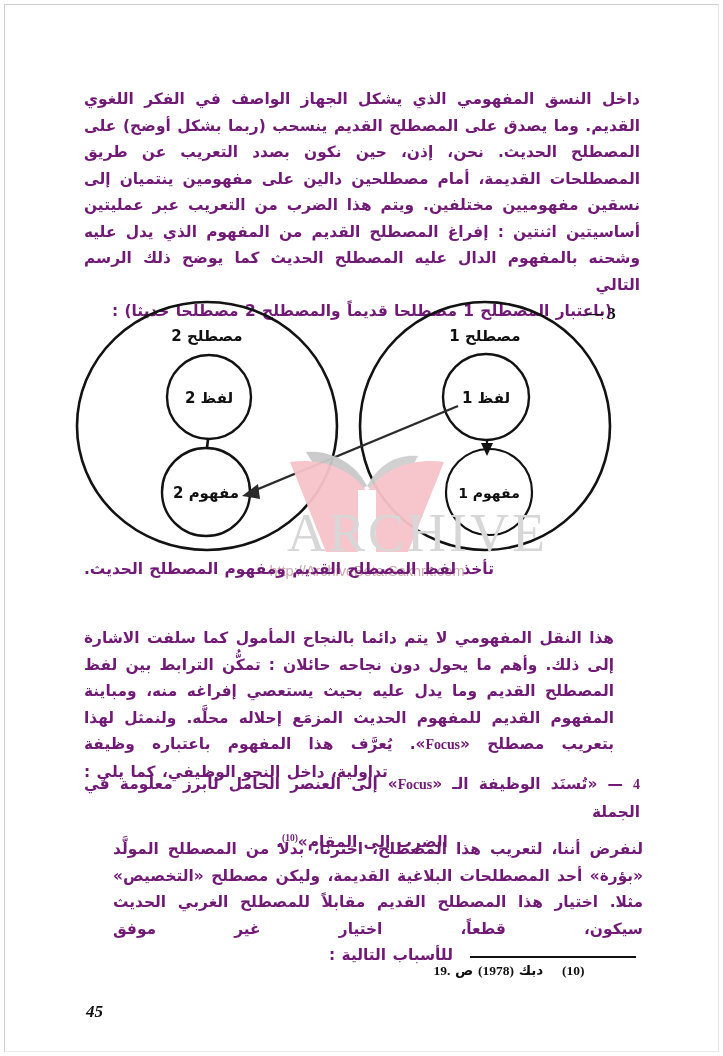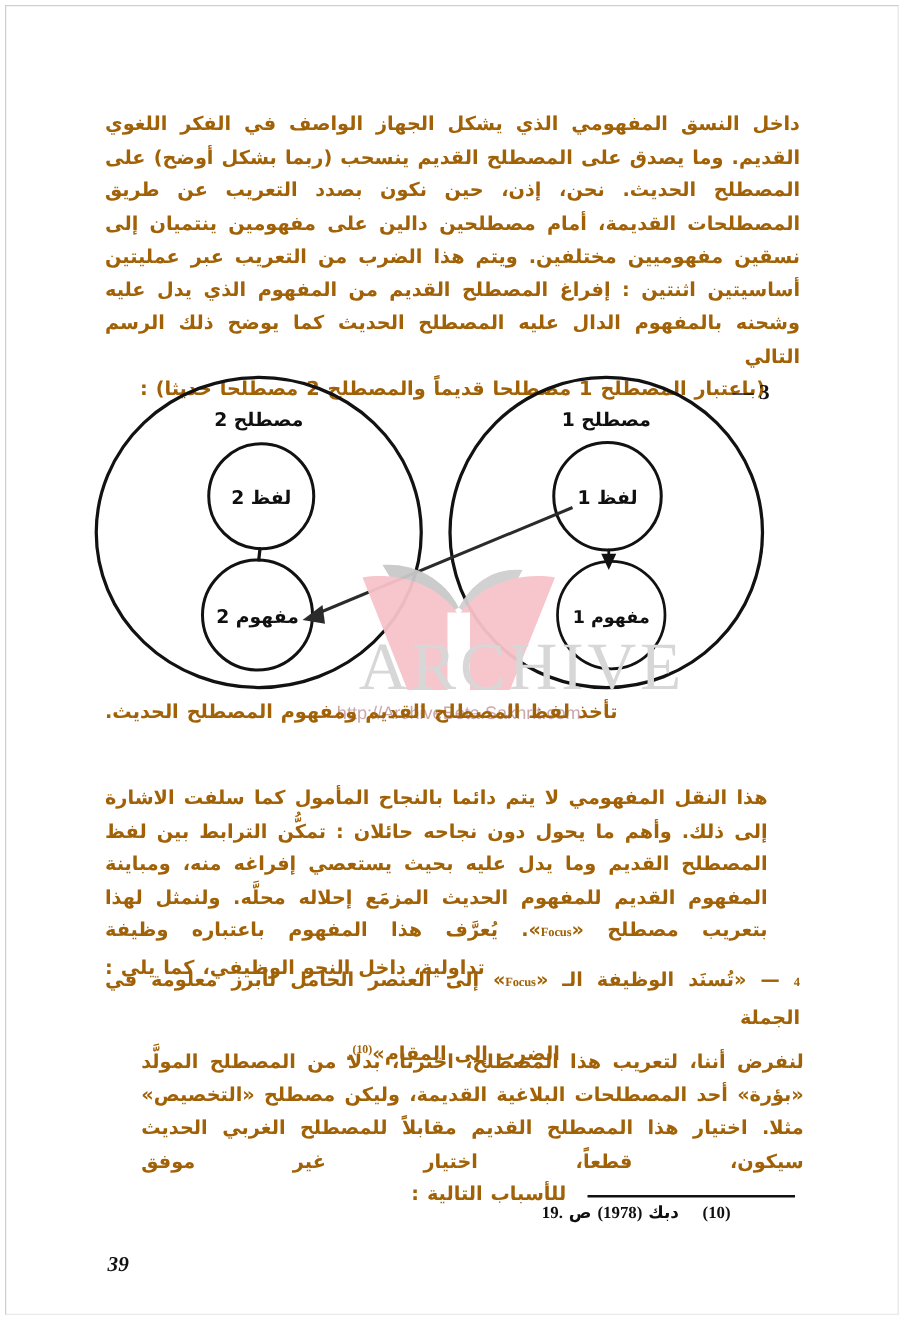--- a/index.html
+++ b/index.html
@@ -30,21 +30,21 @@
     border-right-color: #e6e6e6;
     border-bottom-color: #e9e9e9;
     box-sizing: border-box;
     pointer-events: none;
   }
   p.body-par {
     margin: 0 0 0 0;
     font-family: "DejaVu Sans", "Liberation Sans", sans-serif;
     font-size: 15.4px;
     line-height: 26.5px;
-    color: #a16207;
+    color: #701a75;
     text-align: justify;
     text-align-last: justify;
     font-weight: 600;
     letter-spacing: -0.1px;
     word-spacing: 1px;
   }
   p.last-line-right { text-align-last: left; }
   p.last-line-center { text-align-last: center; }
 
   .par-indent { padding-right: 26px; }
@@ -53,21 +53,21 @@
     position: absolute;
     left: 84px;
     width: 556px;
   }
 
   
   .ltr {
     direction: ltr;
     unicode-bidi: isolate;
     font-family: "Liberation Serif", serif;
-    font-size: 10px;
+    font-size: 14px;
     font-weight: 700;
   }
   sup.fn {
     font-size: 9.5px;
     vertical-align: super;
     font-family: "Liberation Serif", serif;
   }
 
   
   #diagram {
@@ -252,15 +252,15 @@
   </div>
 
   <div class="blk" style="top:836px;margin-left:29px;">
     <p class="body-par par-indent">لنفرض أننا، لتعريب هذا المصطلح، اخترنا، بدلا من المصطلح المولَّد «بؤرة» أحد المصطلحات البلاغية القديمة، وليكن مصطلح «التخصيص» مثلا. اختيار هذا المصطلح القديم مقابلاً للمصطلح الغربي الحديث سيكون، قطعاً، اختيار غير موفق</p>
     <p class="body-par last-line-center">للأسباب التالية :</p>
   </div>
 
   <div id="footnote-rule"></div>
   <div id="footnote"><span class="fn-num">(10)</span>&nbsp;&nbsp;&nbsp;&nbsp;<span>دبك</span>&nbsp;<span class="fn-year">(1978)</span>&nbsp;<span>ص</span>&nbsp;<span class="fn-page">19.</span></div>
 
-  <div id="page-number">39</div>
+  <div id="page-number">45</div>
 
 </div>
 
 </body></html>

